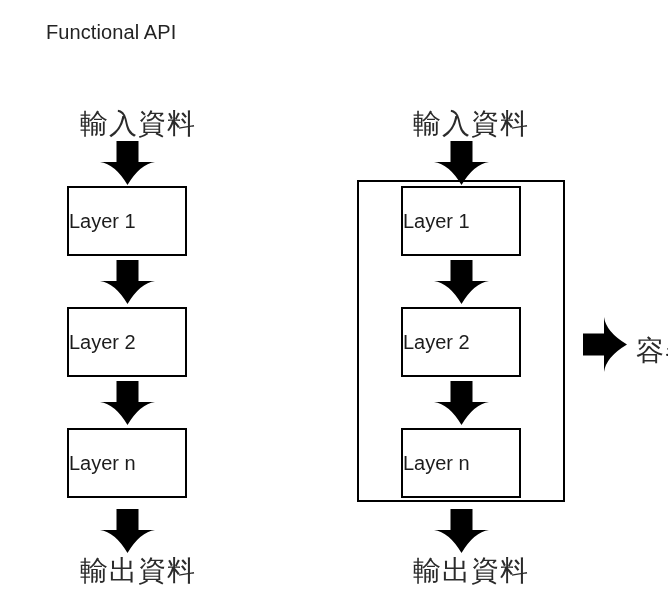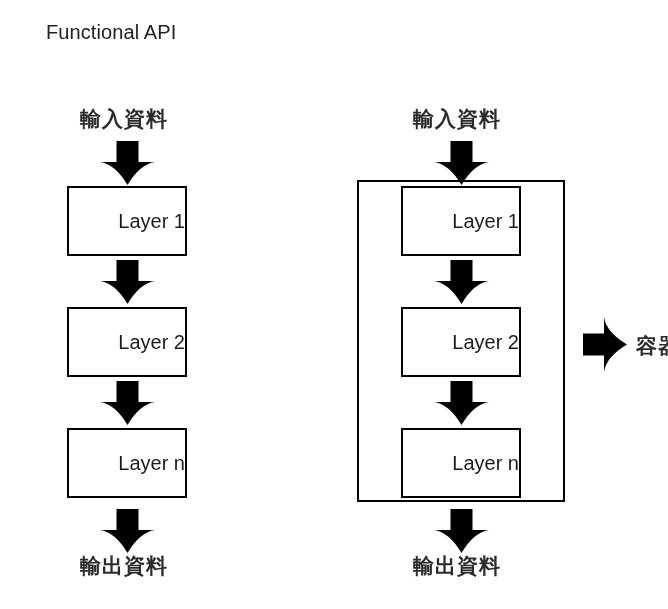--- a/index.html
+++ b/index.html
@@ -30,35 +30,35 @@
     font-size: 20px;
     font-weight: 400;
     color: #232323;
     white-space: nowrap;
     letter-spacing: 0.1px;
   }
 
   
   .cjk-label {
     font-family: "DejaVu Serif", "Liberation Serif", serif;
-    font-size: 21px;
-    font-weight: 700;
+    font-size: 28px;
+    font-weight: 400;
     color: #2b2b2b;
     white-space: nowrap;
     letter-spacing: 1px;
   }
 
   
   .layer-box {
     box-sizing: border-box;
     border: 2.5px solid #000000;
     background: #ffffff;
     display: flex;
     align-items: center;
-    justify-content: flex-end;
+    justify-content: flex-start;
   }
   .layer-box-label {
     font-family: "Liberation Sans", sans-serif;
     font-size: 20px;
     color: #1c1c1c;
     white-space: nowrap;
   }
 
   
   .container-rect {

